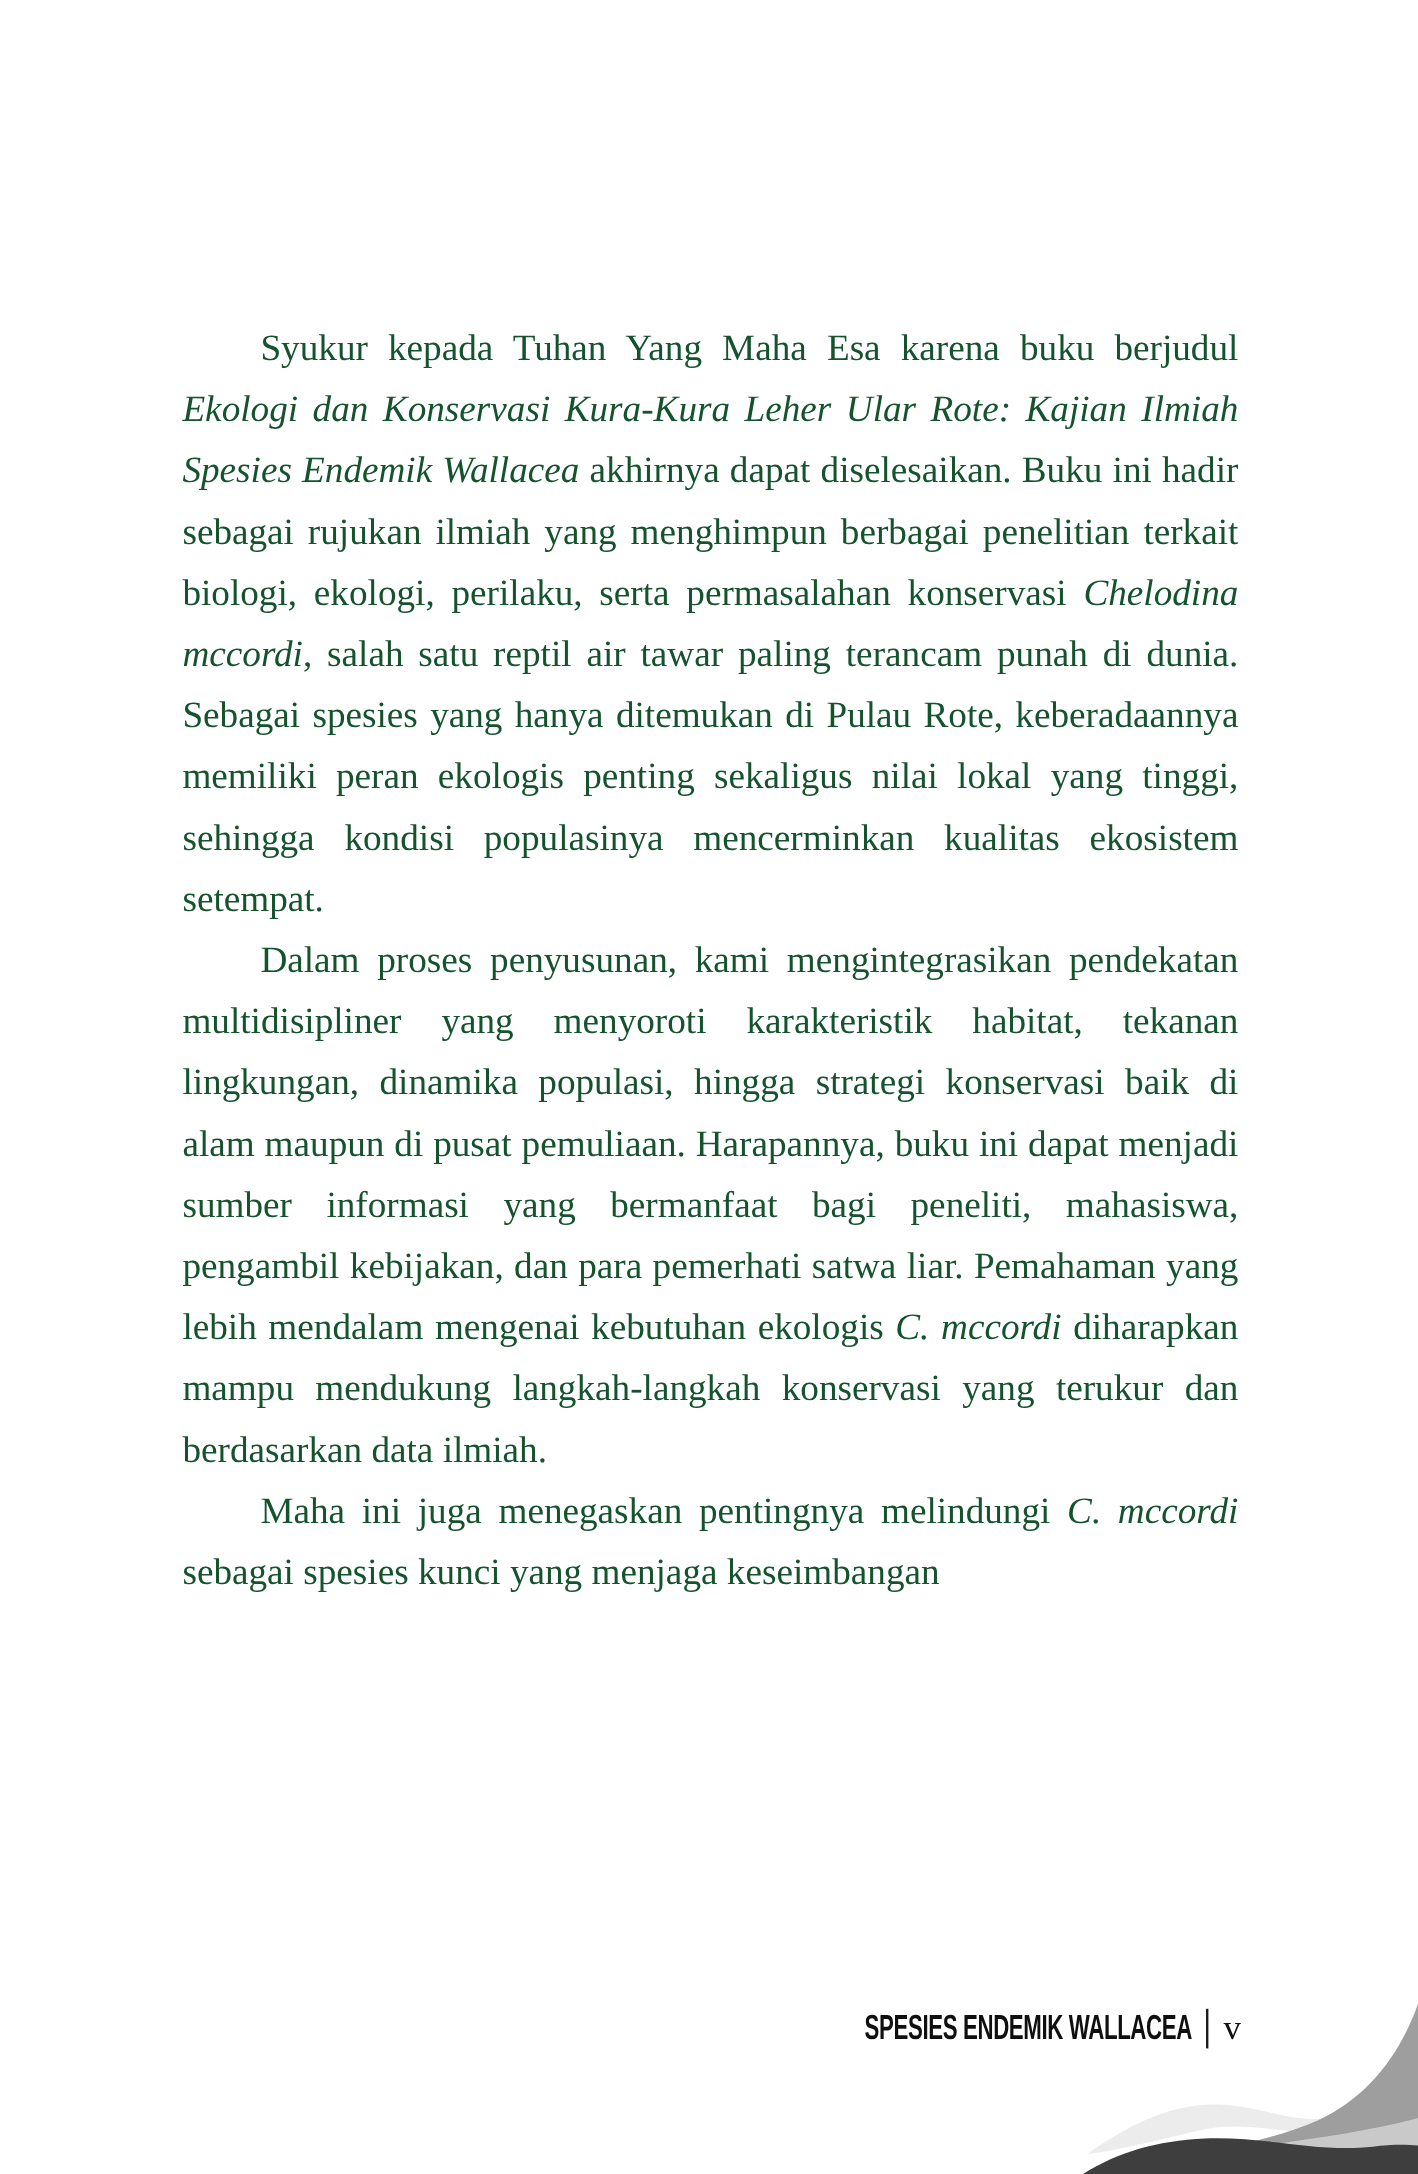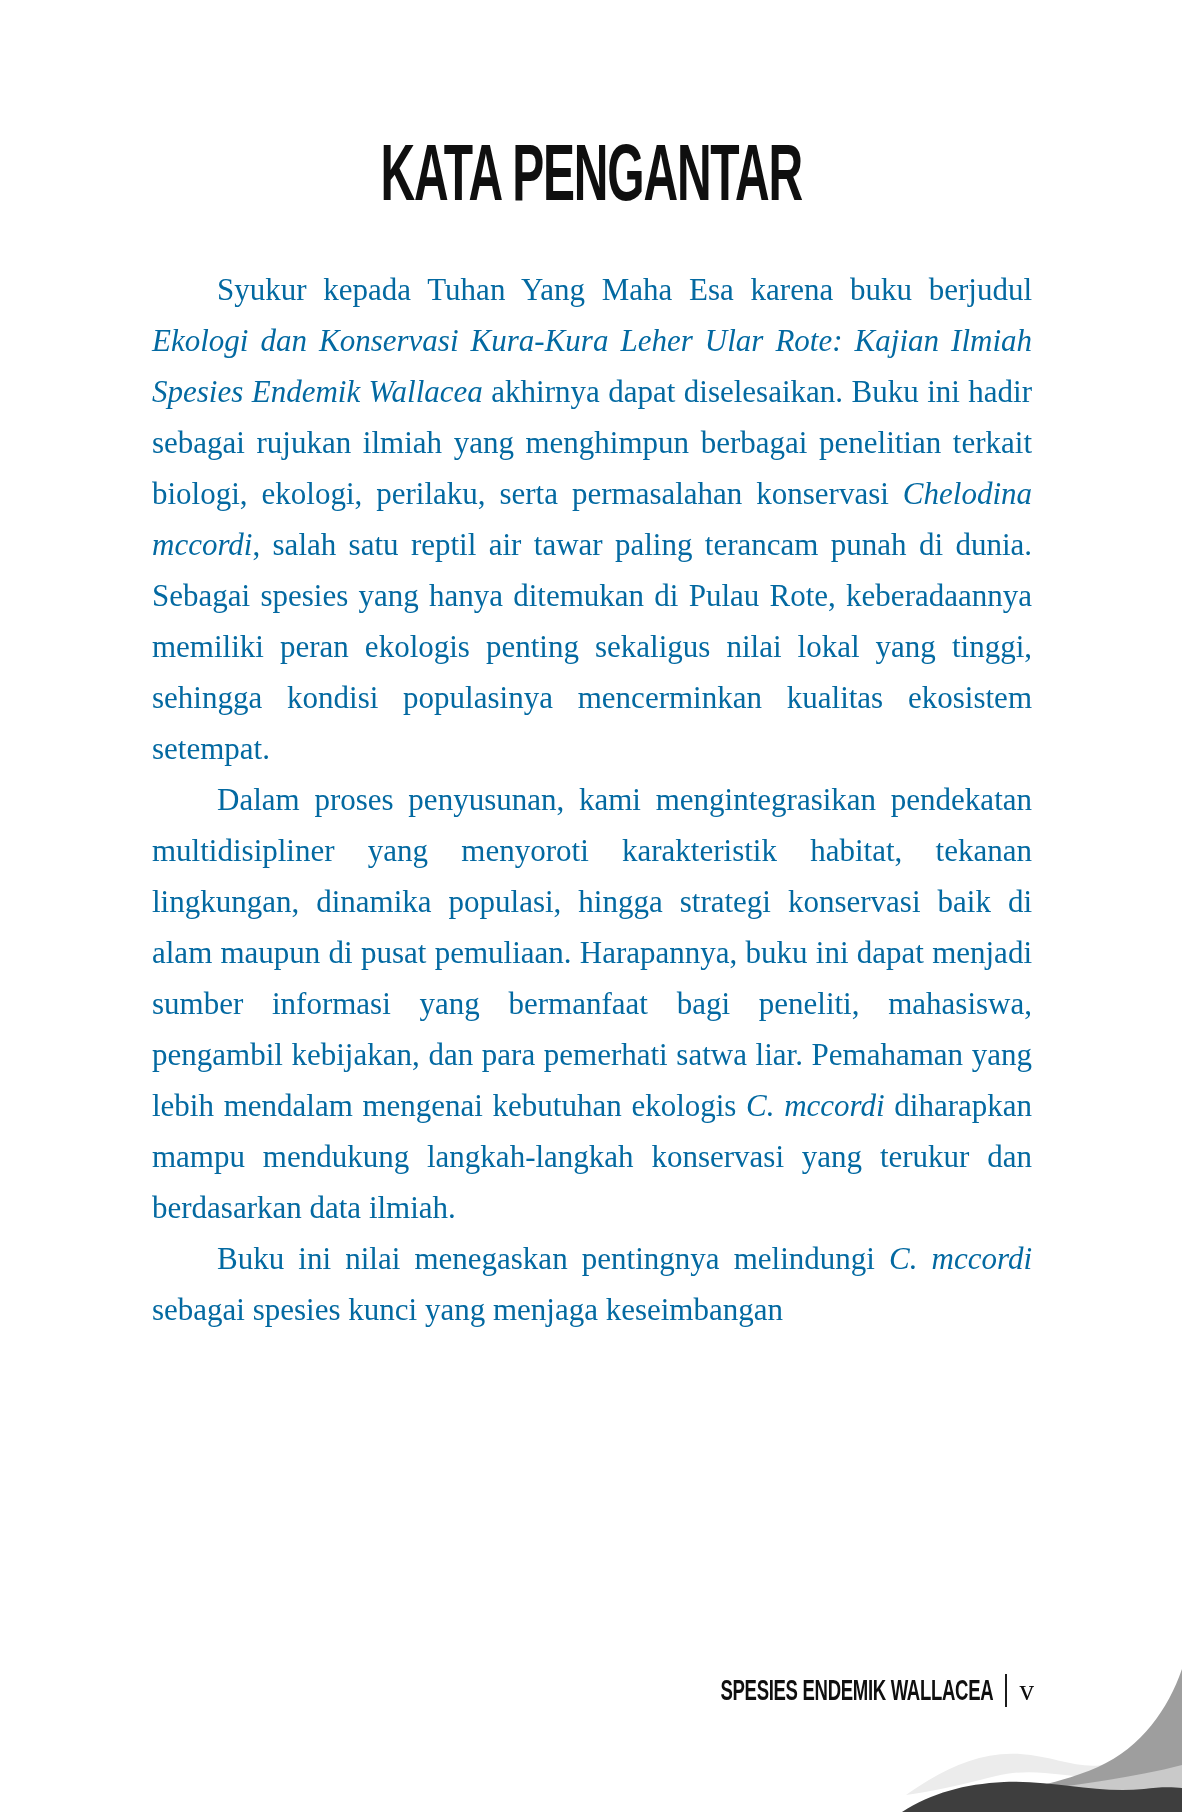--- a/index.html
+++ b/index.html
@@ -30,21 +30,21 @@
     white-space: nowrap;
     color: #0f0f0f;
   }
   .body-text {
     position: absolute;
     left: 152px;
     top: 264px;
     width: 880px;
     font-size: 31px;
     line-height: 51px;
-    color: #0369a1;
+    color: #14532d;
   }
   .para {
     margin: 0;
     text-indent: 65px;
     text-align: justify;
   }
   .para em { font-style: italic; }
   .footer {
     position: absolute;
     top: 1674px;
@@ -81,28 +81,25 @@
     width: 290px;
     height: 145px;
     display: block;
   }
 </style>
 </head>
 <body>
 
 <div class="page">
 
-  <div class="title-wrap">
-    <span class="title">KATA PENGANTAR</span>
-  </div>
 
   <div class="body-text">
       <p class="para"><span>Syukur kepada Tuhan Yang Maha Esa karena buku berjudul </span><em>Ekologi dan Konservasi Kura-Kura Leher Ular Rote: Kajian Ilmiah Spesies Endemik Wallacea</em><span> akhirnya dapat diselesaikan. Buku ini hadir sebagai rujukan ilmiah yang menghimpun berbagai penelitian terkait biologi, ekologi, perilaku, serta permasalahan konservasi </span><em>Chelodina mccordi</em><span>, salah satu reptil air tawar paling terancam punah di dunia. Sebagai spesies yang hanya ditemukan di Pulau Rote, keberadaannya memiliki peran ekologis penting sekaligus nilai lokal yang tinggi, sehingga kondisi populasinya mencerminkan kualitas ekosistem setempat.</span></p>
       <p class="para"><span>Dalam proses penyusunan, kami mengintegrasikan pendekatan multidisipliner yang menyoroti karakteristik habitat, tekanan lingkungan, dinamika populasi, hingga strategi konservasi baik di alam maupun di pusat pemuliaan. Harapannya, buku ini dapat menjadi sumber informasi yang bermanfaat bagi peneliti, mahasiswa, pengambil kebijakan, dan para pemerhati satwa liar. Pemahaman yang lebih mendalam mengenai kebutuhan ekologis </span><em>C. mccordi</em><span> diharapkan mampu mendukung langkah-langkah konservasi yang terukur dan berdasarkan data ilmiah.</span></p>
-      <p class="para"><span>Buku ini nilai menegaskan pentingnya melindungi </span><em>C. mccordi</em><span> sebagai spesies kunci yang menjaga keseimbangan</span></p>
+      <p class="para"><span>Maha ini juga menegaskan pentingnya melindungi </span><em>C. mccordi</em><span> sebagai spesies kunci yang menjaga keseimbangan</span></p>
     </div>
 
   <div class="footer">
     <span class="footer-label">SPESIES ENDEMIK WALLACEA</span>
     <span class="footer-sep"></span>
     <span class="footer-page">v</span>
   </div>
 
   <svg class="swoosh" viewBox="0 0 290 145" preserveAspectRatio="none" xmlns="http://www.w3.org/2000/svg">
     <path d="M14,128 C48,104 86,84 128,87 C172,90 196,110 236,90 C262,77 279,42 290,14 L290,44 C276,76 258,100 218,108 C180,115 150,98 104,109 C68,118 38,125 14,128 Z" fill="#ececec"></path>

